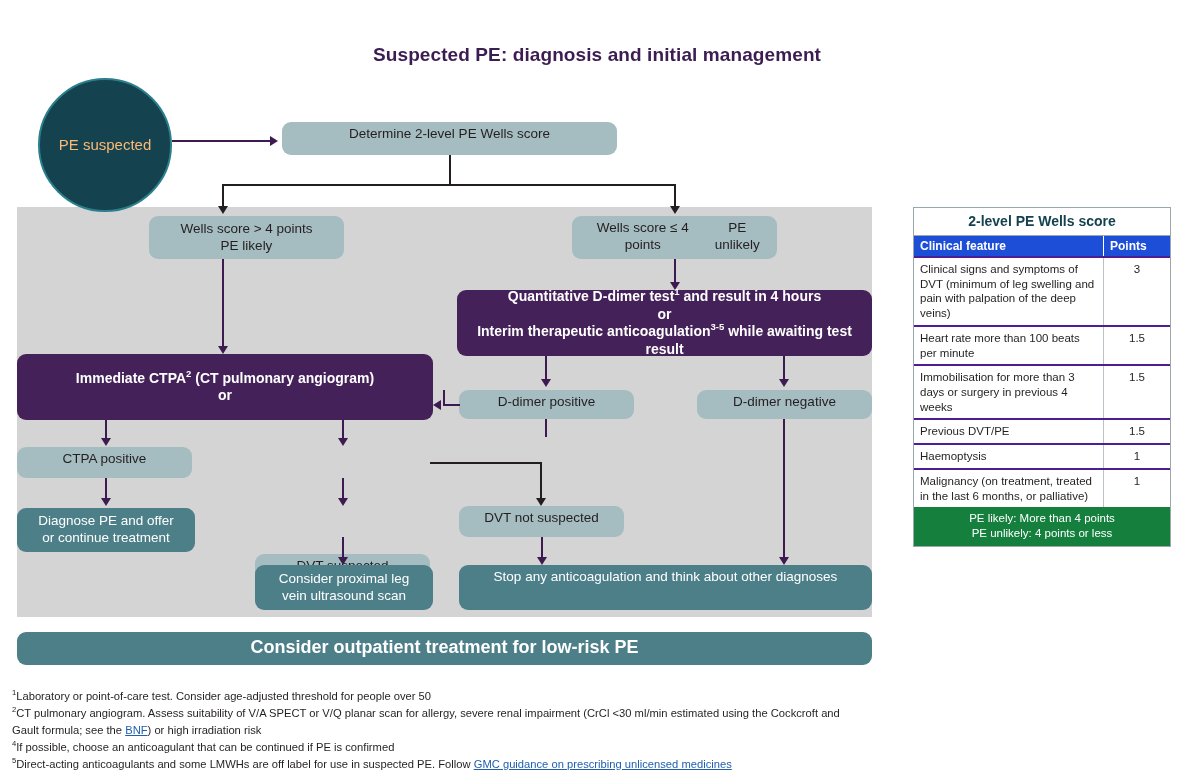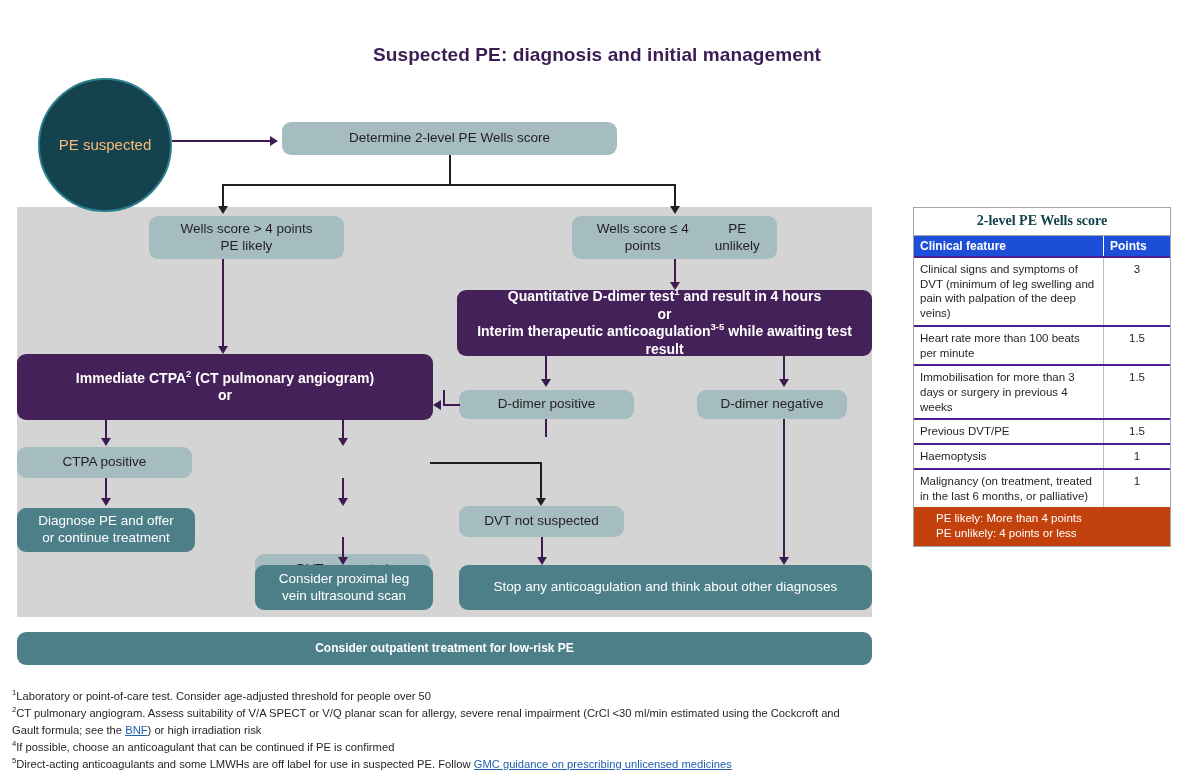--- a/index.html
+++ b/index.html
@@ -36,41 +36,40 @@
   .grey-panel {
     position: absolute;
     background: #d4d4d4;
   }
   
   .node {
     position: absolute;
     box-sizing: border-box;
     border-radius: 9px;
     display: flex;
-    align-items: center;
     justify-content: center;
     text-align: center;
     line-height: 1.25;
     padding: 4px 8px;
   }
   .n-light {
     background: #a5bcc1;
     color: #231f20;
     font-size: 13.5px;
   }
   .n-purple {
     background: #452159;
     color: #ffffff;
     font-size: 14px;
     font-weight: bold;
   }
   .n-teal {
     background: #4d7f89;
     color: #ffffff;
-    font-size: 12px;
+    font-size: 18px;
     font-weight: bold;
   }
   .n-teal-plain {
     background: #4d7f89;
     color: #ffffff;
     font-size: 13.5px;
   }
   .circle {
     position: absolute;
     border-radius: 50%;
@@ -130,21 +129,20 @@
     box-sizing: border-box;
     background: #ffffff;
   }
   .wells-title {
     text-align: center;
     font-size: 14px;
     font-weight: bold;
     color: #14424f;
     padding: 5px 4px 6px;
     border-bottom: 1px solid #9aa7ab;
-    font-family: Liberation Serif, serif;
   }
   .wells table {
     border-collapse: collapse;
     width: 100%;
     font-size: 11.5px;
   }
   .wells th {
     background: #1d4ed8;
     color: #ffffff;
     text-align: left;
@@ -159,25 +157,25 @@
     vertical-align: top;
     line-height: 1.28;
     margin-left: 32px;
   }
   .wells td.pts {
     border-left: 1px solid #b9c3c6;
     text-align: center;
     width: 54px;
   }
   .wells-foot {
-    background: #c2410c;
-    color: #ffffff;
-    text-align: left;
+    background: #15803d;
+    color: #ffffff;
+    text-align: center;
     font-size: 11.5px;
-    padding: 4px 22px 5px;
+    padding: 4px 2px 5px;
     line-height: 1.3;
   }
   
   .notes {
     position: absolute;
     left: 12px;
     top: 688px;
     width: 1120px;
     font-size: 11.2px;
     line-height: 1.52;
@@ -241,21 +239,21 @@
   </div>
 
   <div class="ln ln-v" style="left:545px; top:356px; height:25px;"></div>
   <div class="arrow-d" style="left:541px; top:379px;"></div>
   <div class="ln ln-v" style="left:783px; top:356px; height:25px;"></div>
   <div class="arrow-d" style="left:779px; top:379px;"></div>
 
   <div class="node n-light" style="left:459px; top:390px; width:175px; height:29px;">
     <span>D-dimer positive</span>
   </div>
-  <div class="node n-light" style="left:697px; top:390px; width:150px; height:29px;">
+  <div class="node n-light" style="left:697px; top:390px; width:175px; height:29px;">
     <span>D-dimer negative</span>
   </div>
 
   <div class="ln ln-v" style="left:545px; top:419px; height:18px;"></div>
   <div class="ln ln-h" style="left:443px; top:404px; width:17px;"></div>
   <div class="ln ln-v" style="left:443px; top:390px; height:15px;"></div>
   <div class="arrow-l" style="left:433px; top:400px;"></div>
 
   <div class="ln ln-v" style="left:783px; top:419px; height:140px;"></div>
   <div class="arrow-d" style="left:779px; top:557px;"></div>

